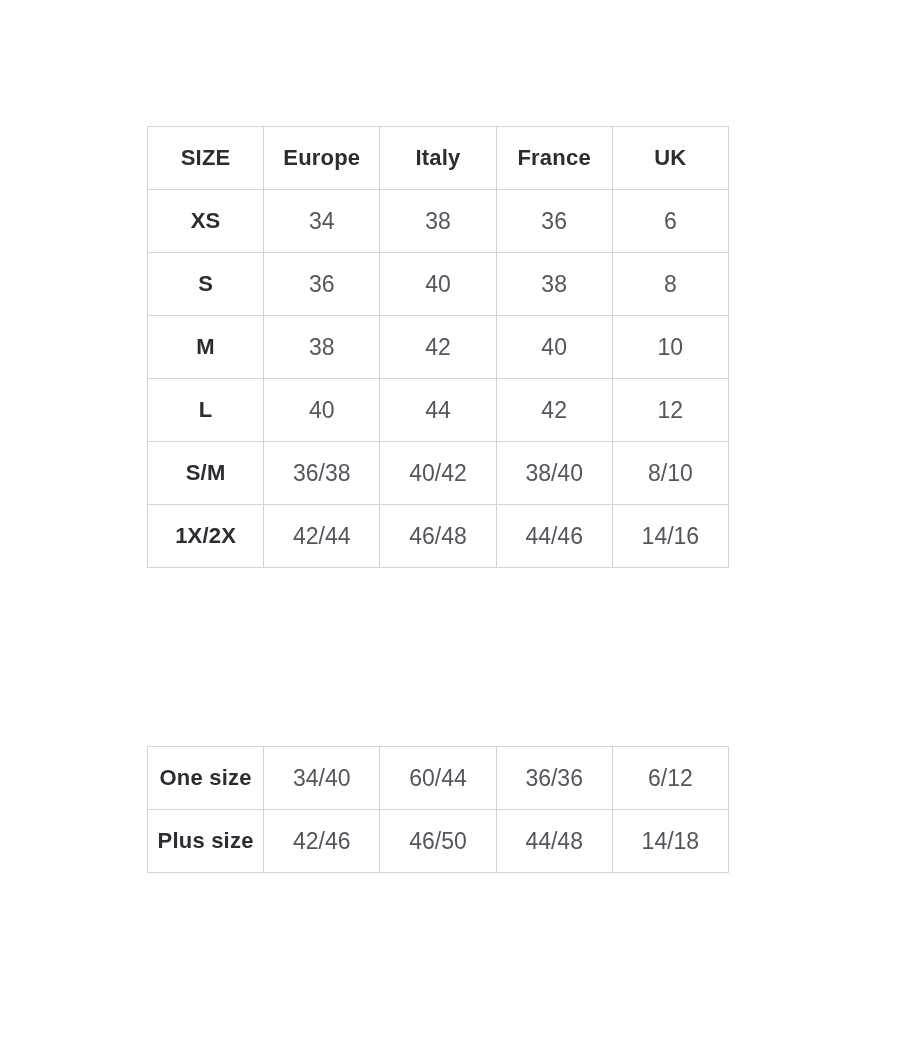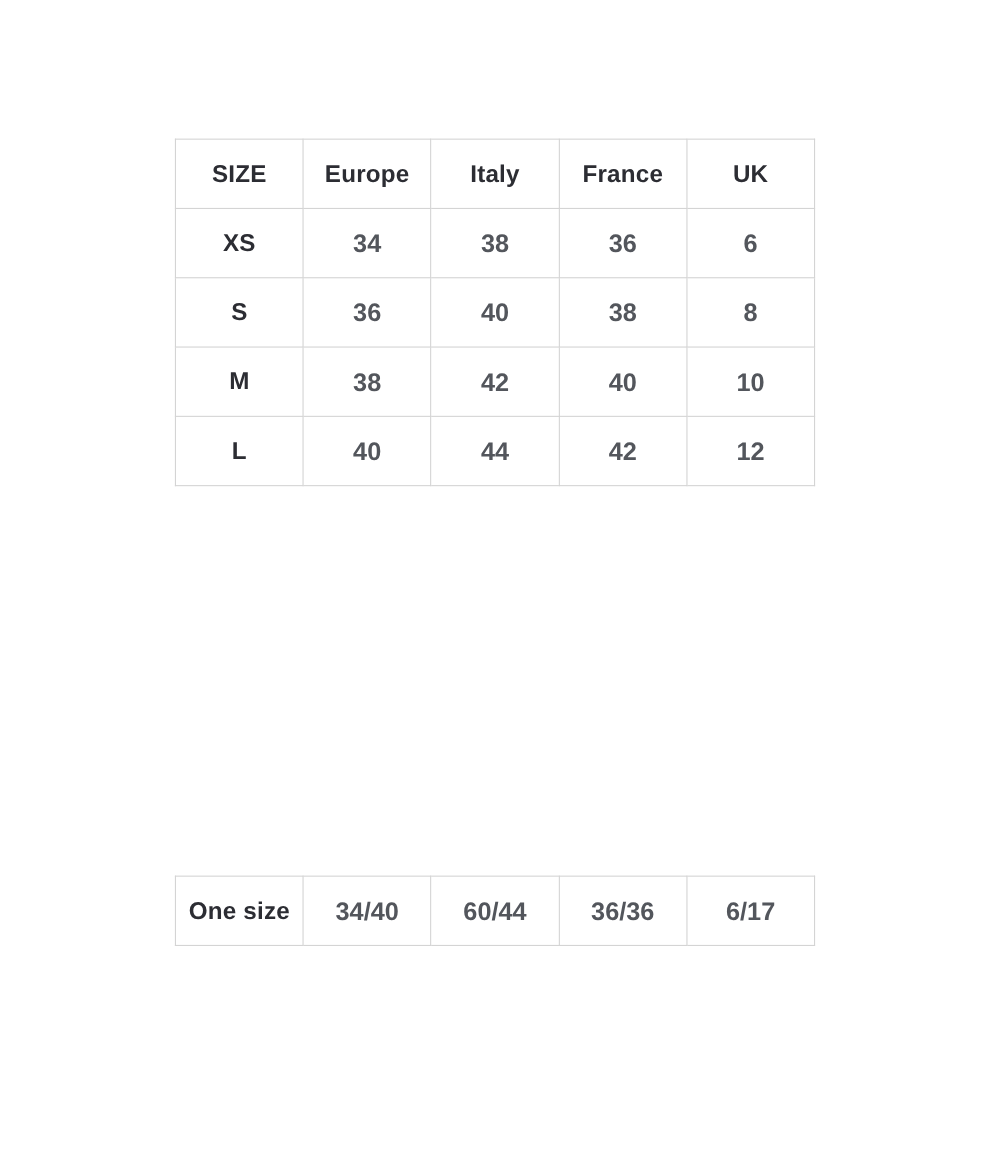--- a/index.html
+++ b/index.html
@@ -20,41 +20,40 @@
     background: var(--color-page_background);
     overflow: hidden;
   }
   table.size-table {
     position: absolute;
     left: 147px;
     width: 582px;
     border-collapse: collapse;
     table-layout: fixed;
     background: var(--color-page_background);
-    margin-left: 12px;
   }
   table.size-table.main { top: 126px; }
-  table.size-table.secondary { top: 796px; }
+  table.size-table.secondary { top: 746px; }
   table.size-table th,
   table.size-table td {
     border: 1px solid var(--color-border);
     height: 63px;
     width: 20%;
     text-align: center;
     vertical-align: middle;
     white-space: nowrap;
   }
   th.hdr, td.lbl {
     font-weight: 700;
     font-size: 22px;
     color: var(--color-header_text);
     letter-spacing: 0.2px;
   }
   td.val {
-    font-weight: 700;
+    font-weight: 400;
     font-size: 23px;
     color: var(--color-data_text);
   }
 </style>
 </head>
 <body>
 
 <div class="canvas">
 
   <table class="size-table main">
@@ -89,28 +88,49 @@
         <td class="val">40</td>
         <td class="val">10</td>
       </tr>
       <tr>
         <td class="lbl">L</td>
         <td class="val">40</td>
         <td class="val">44</td>
         <td class="val">42</td>
         <td class="val">12</td>
       </tr>
+      <tr>
+        <td class="lbl">S/M</td>
+        <td class="val">36/38</td>
+        <td class="val">40/42</td>
+        <td class="val">38/40</td>
+        <td class="val">8/10</td>
+      </tr>
+      <tr>
+        <td class="lbl">1X/2X</td>
+        <td class="val">42/44</td>
+        <td class="val">46/48</td>
+        <td class="val">44/46</td>
+        <td class="val">14/16</td>
+      </tr>
     </tbody>
   </table>
 
   <table class="size-table secondary">
     <tbody>
       <tr>
         <td class="lbl">One size</td>
         <td class="val">34/40</td>
         <td class="val">60/44</td>
         <td class="val">36/36</td>
-        <td class="val">6/17</td>
+        <td class="val">6/12</td>
+      </tr>
+      <tr>
+        <td class="lbl">Plus size</td>
+        <td class="val">42/46</td>
+        <td class="val">46/50</td>
+        <td class="val">44/48</td>
+        <td class="val">14/18</td>
       </tr>
     </tbody>
   </table>
 
 </div>
 
 </body></html>

